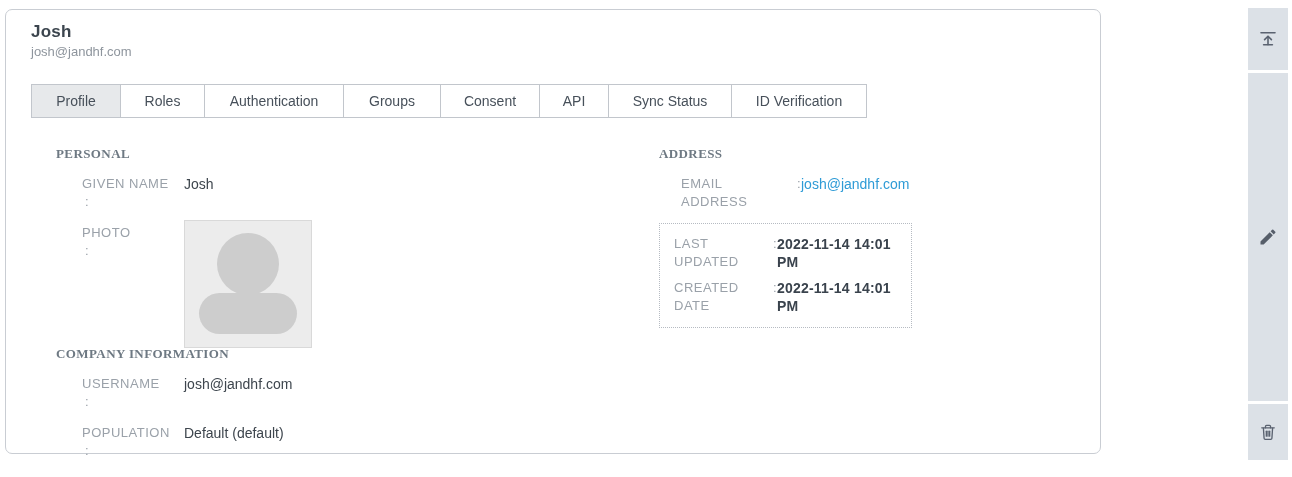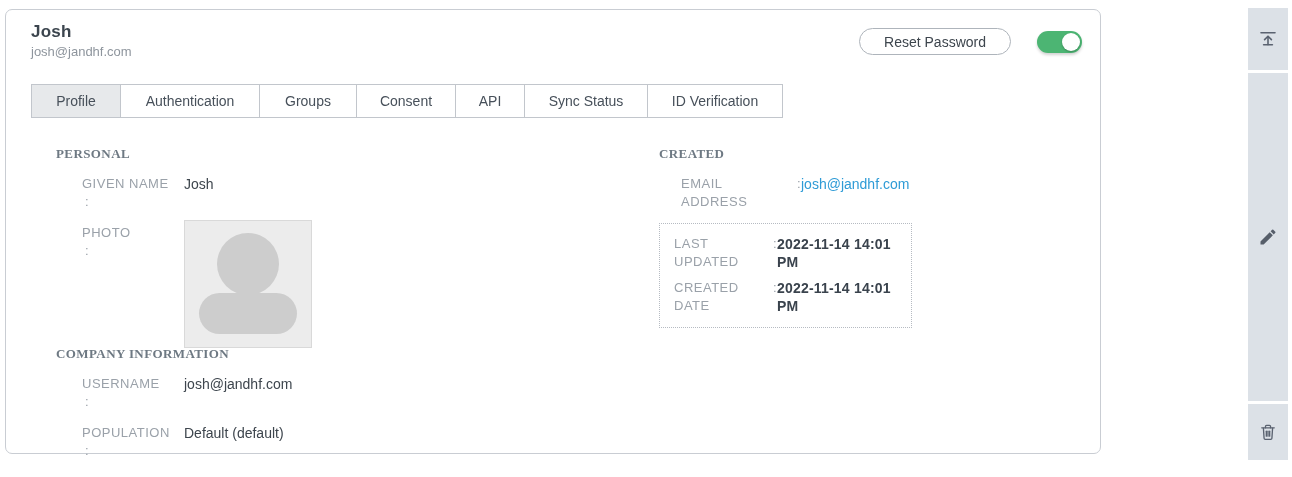--- a/index.html
+++ b/index.html
@@ -70,29 +70,24 @@
   .rail-block svg { display:block; }
 </style>
 </head>
 <body>
 
 <div class="panel">
 
   <div class="title">Josh</div>
   <div class="subtitle">josh@jandhf.com</div>
 
-  <div class="header-right">
-    <button class="reset-btn">Reset Password</button>
-    <div class="toggle">
-      <div class="knob"></div>
-    </div>
-  </div>
 
   <div class="tabs">
     <div class="tab active" style="width:90px">Profile</div>
+    <div class="tab" style="width:85px">Roles</div>
     <div class="tab" style="width:140px">Authentication</div>
     <div class="tab" style="width:98px">Groups</div>
     <div class="tab" style="width:100px">Consent</div>
     <div class="tab" style="width:70px">API</div>
     <div class="tab" style="width:124px">Sync Status</div>
     <div class="tab" style="width:136px">ID Verification</div>
   </div>
 
   <div class="sec sec-personal">
     <div class="sec-heading">PERSONAL</div>
@@ -127,21 +122,21 @@
     <div class="frow">
       <div class="lbl">
         <span>POPULATION</span>
           <span class="colon">:</span>
       </div>
       <div class="val">Default (default)</div>
     </div>
   </div>
 
   <div class="sec sec-contact">
-    <div class="sec-heading">CREATED</div>
+    <div class="sec-heading">ADDRESS</div>
     <div class="frow">
       <div class="lbl">
         <span>EMAIL ADDRESS</span>
           <span class="colon">:</span>
       </div>
       <div class="val link">josh@jandhf.com</div>
     </div>
   </div>
 
   <div class="dates-box">

